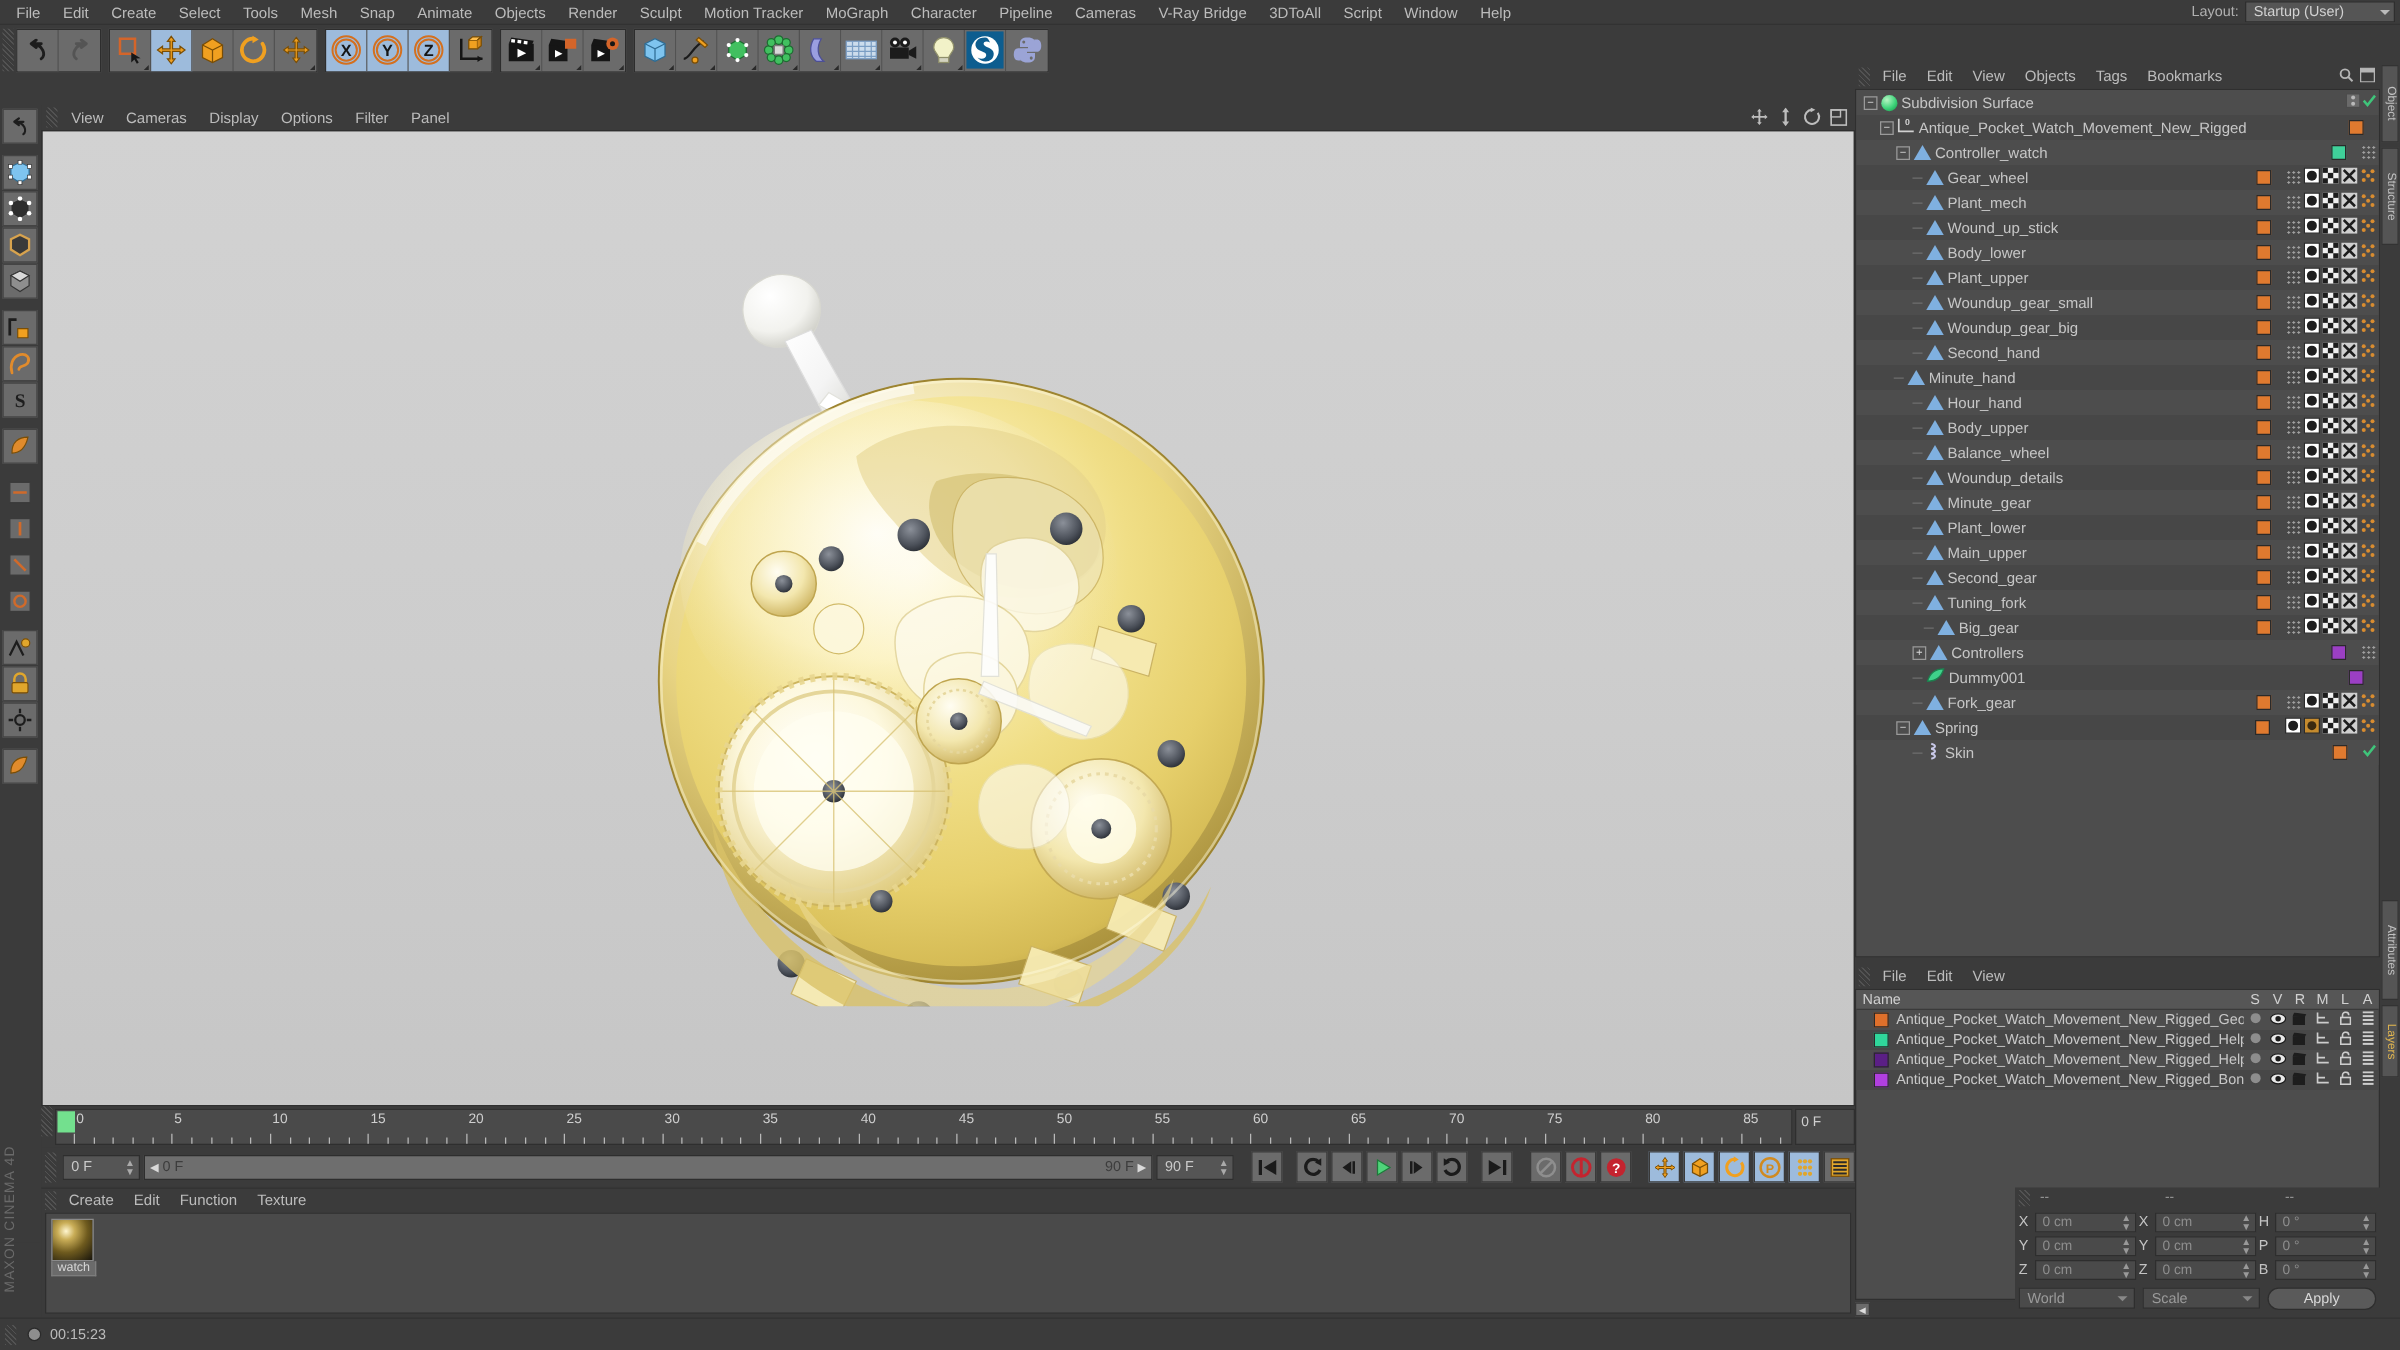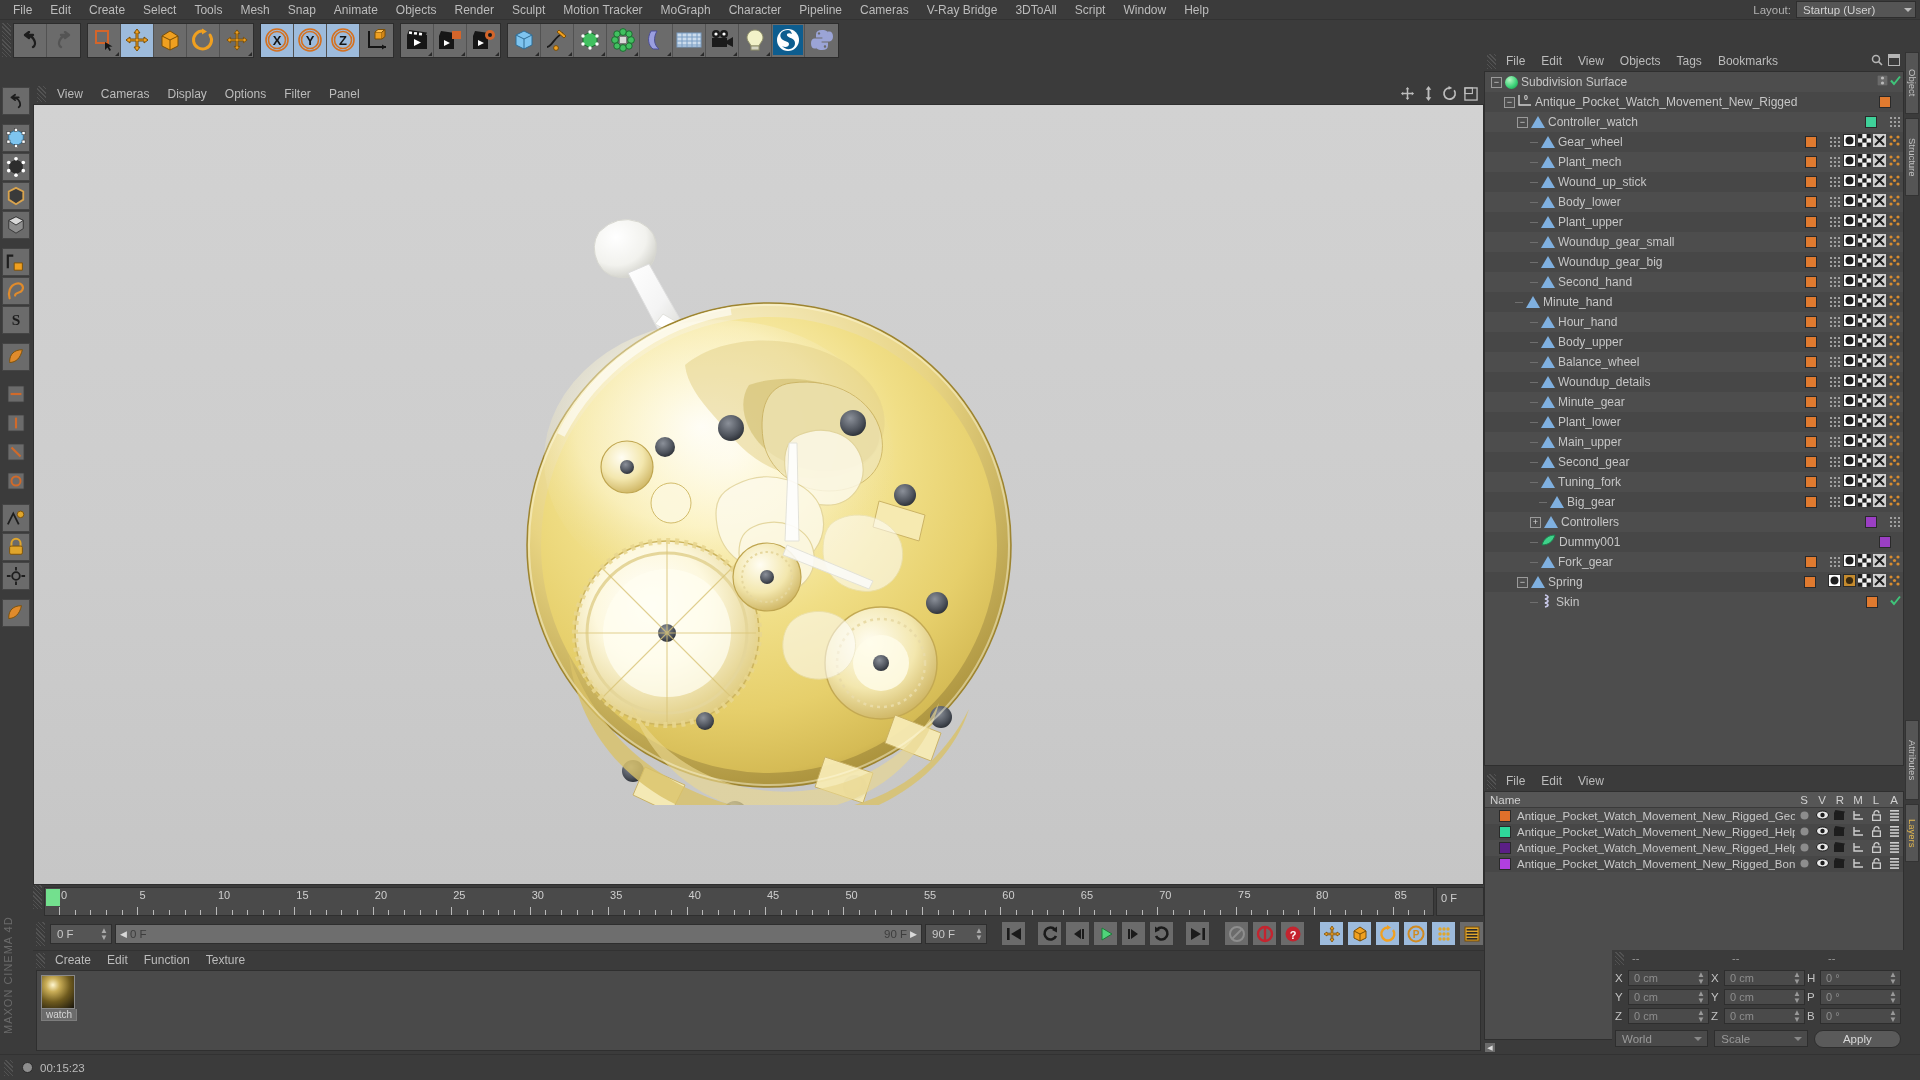--- a/index.html
+++ b/index.html
@@ -843,21 +843,21 @@
         <div class="tl-lbl" style="left: 408.222px;">25</div>
         <div class="tl-lbl" style="left: 486.667px;">30</div>
         <div class="tl-lbl" style="left: 565.111px;">35</div>
         <div class="tl-lbl" style="left: 643.556px;">40</div>
         <div class="tl-lbl" style="left: 722px;">45</div>
         <div class="tl-lbl" style="left: 800.444px;">50</div>
         <div class="tl-lbl" style="left: 878.889px;">55</div>
         <div class="tl-lbl" style="left: 957.333px;">60</div>
         <div class="tl-lbl" style="left: 1035.78px;">65</div>
         <div class="tl-lbl" style="left: 1114.22px;">70</div>
-        <div class="tl-lbl" style="left: 1192.67px; font-family: Liberation Mono, monospace;">75</div>
+        <div class="tl-lbl" style="left: 1192.67px;">75</div>
         <div class="tl-lbl" style="left: 1271.11px;">80</div>
         <div class="tl-lbl" style="left: 1349.56px;">85</div>
         <div class="tl-lbl" style="left: 1428px;">90</div>
       </div>
     <div class="tl-right">
       <span style="position:absolute;left:4px;top:4px;font-size:11px;color:#cfcfcf;">0 F</span>
     </div>
   </div>
 
   <div class="transportrow">

